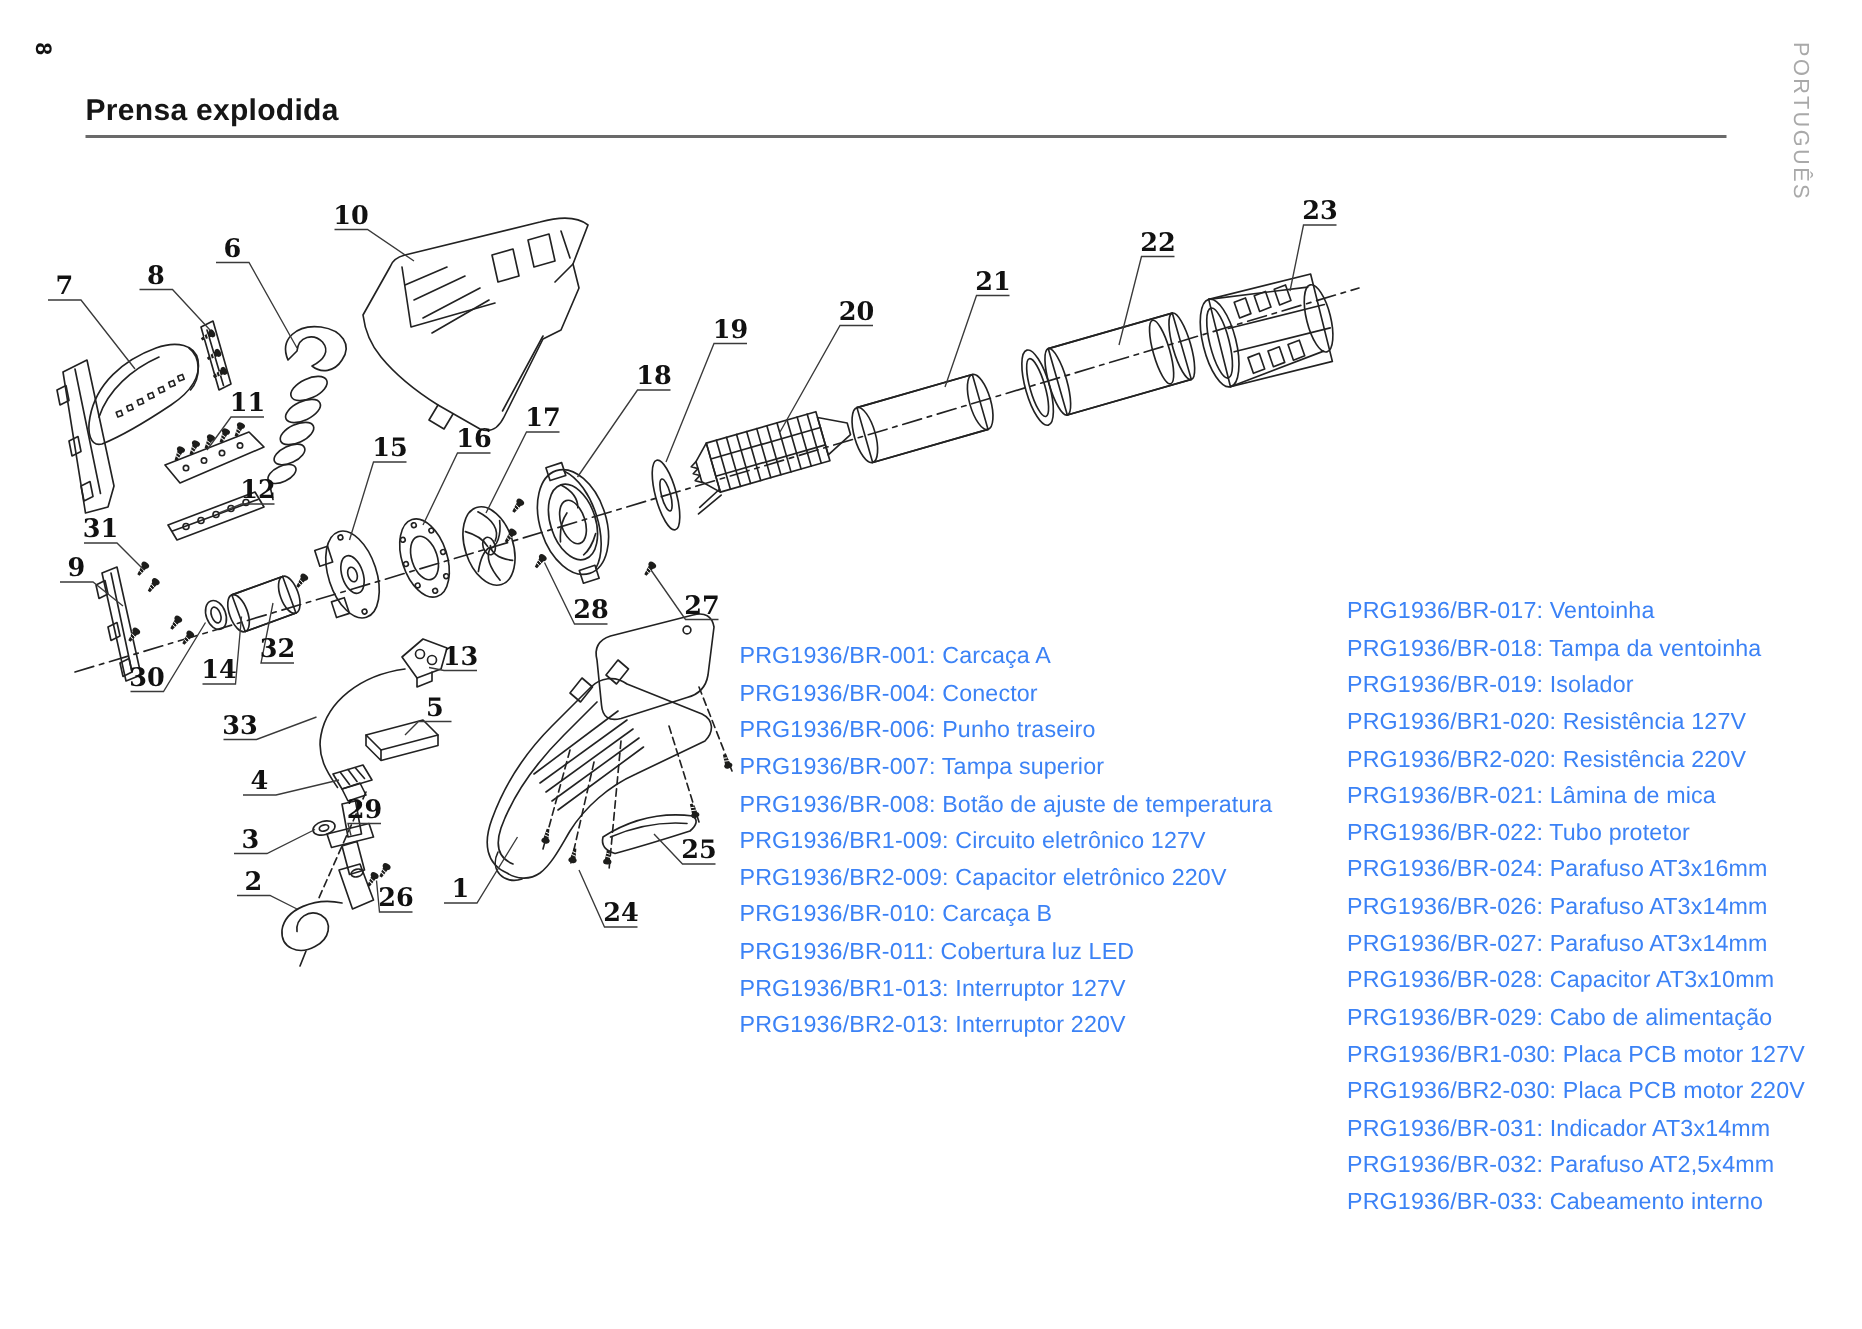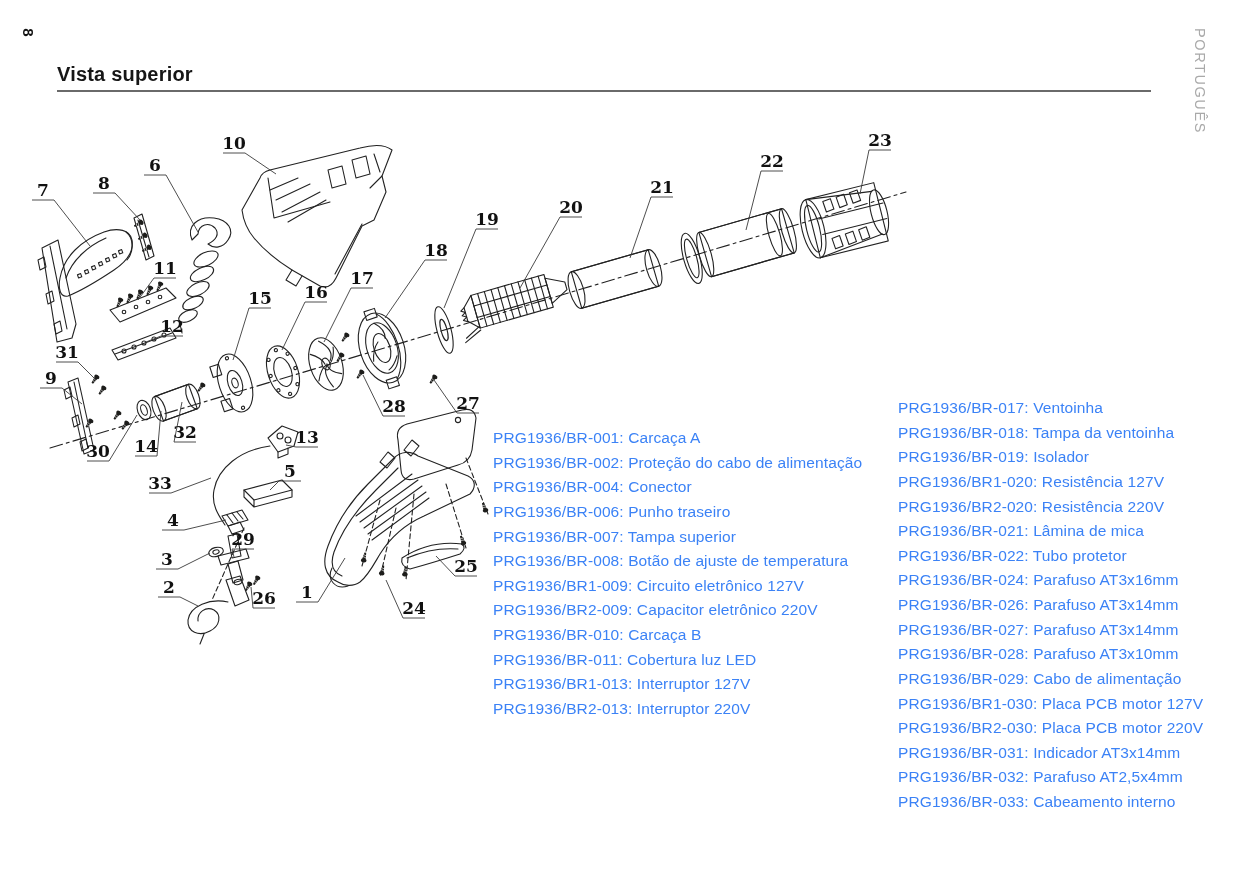--- a/index.html
+++ b/index.html
@@ -29,21 +29,21 @@
   .leader{stroke:#3a3a3a;stroke-width:0.9;fill:none;}
   .callout{font-family:"DejaVu Serif",serif;font-weight:bold;font-size:17px;
         fill:#111;text-anchor:middle;}
 </style>
 </head>
 <body>
 
 <div class="page">
 
   <div class="page-number">8</div>
-  <div class="page-title">Vista superior</div>
+  <div class="page-title">Prensa explodida</div>
   <div class="title-rule"></div>
   <div class="lang-label">PORTUGUÊS</div>
 
   <svg class="diagram" viewBox="0 0 890 560" width="890" height="560" xmlns="http://www.w3.org/2000/svg">
     <defs>
       <g id="scr">
         <ellipse cx="0" cy="-1.5" rx="2.8" ry="1.9" fill="#1d1d1b" stroke="none"></ellipse>
         <path d="M-1.8,-0.5 L-0.9,6.5 L0.9,6.5 L1.8,-0.5 Z" fill="#1d1d1b" stroke="none"></path>
         <path d="M-1.6,1.5 L1.6,2.2 M-1.3,3.6 L1.3,4.2" stroke="#fff" stroke-width="0.6" fill="none"></path>
       </g>
@@ -408,21 +408,20 @@
         <text x="37" y="230" class="callout">31</text>
         <polyline points="166,314 144,314 152,274" class="leader"></polyline>
         <text x="155" y="310" class="callout">32</text>
         <polyline points="119,365 141,365 181,350" class="leader"></polyline>
         <text x="130" y="361" class="callout">33</text>
       </g>
   </svg>
 
   <div class="parts-col parts-left">
       <div>PRG1936/BR-001: Carcaça A</div>
-      <div>PRG1936/BR-002: Proteção do cabo de alimentação</div>
       <div>PRG1936/BR-004: Conector</div>
       <div>PRG1936/BR-006: Punho traseiro</div>
       <div>PRG1936/BR-007: Tampa superior</div>
       <div>PRG1936/BR-008: Botão de ajuste de temperatura</div>
       <div>PRG1936/BR1-009: Circuito eletrônico 127V</div>
       <div>PRG1936/BR2-009: Capacitor eletrônico 220V</div>
       <div>PRG1936/BR-010: Carcaça B</div>
       <div>PRG1936/BR-011: Cobertura luz LED</div>
       <div>PRG1936/BR1-013: Interruptor 127V</div>
       <div>PRG1936/BR2-013: Interruptor 220V</div>
@@ -431,21 +430,21 @@
       <div>PRG1936/BR-017: Ventoinha</div>
       <div>PRG1936/BR-018: Tampa da ventoinha</div>
       <div>PRG1936/BR-019: Isolador</div>
       <div>PRG1936/BR1-020: Resistência 127V</div>
       <div>PRG1936/BR2-020: Resistência 220V</div>
       <div>PRG1936/BR-021: Lâmina de mica</div>
       <div>PRG1936/BR-022: Tubo protetor</div>
       <div>PRG1936/BR-024: Parafuso AT3x16mm</div>
       <div>PRG1936/BR-026: Parafuso AT3x14mm</div>
       <div>PRG1936/BR-027: Parafuso AT3x14mm</div>
-      <div>PRG1936/BR-028: Parafuso AT3x10mm</div>
+      <div>PRG1936/BR-028: Capacitor AT3x10mm</div>
       <div>PRG1936/BR-029: Cabo de alimentação</div>
       <div>PRG1936/BR1-030: Placa PCB motor 127V</div>
       <div>PRG1936/BR2-030: Placa PCB motor 220V</div>
       <div>PRG1936/BR-031: Indicador AT3x14mm</div>
       <div>PRG1936/BR-032: Parafuso AT2,5x4mm</div>
       <div>PRG1936/BR-033: Cabeamento interno</div>
     </div>
 
 </div>
 

